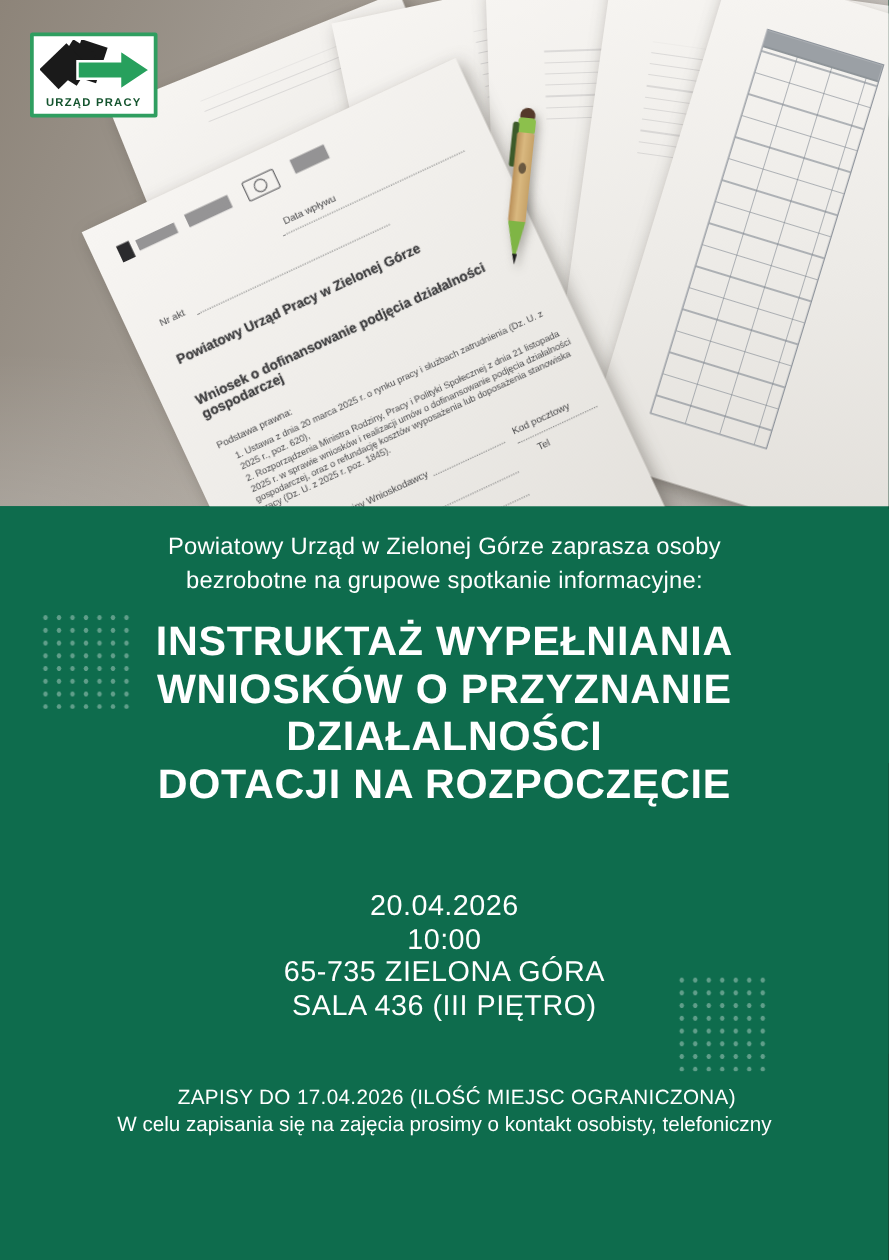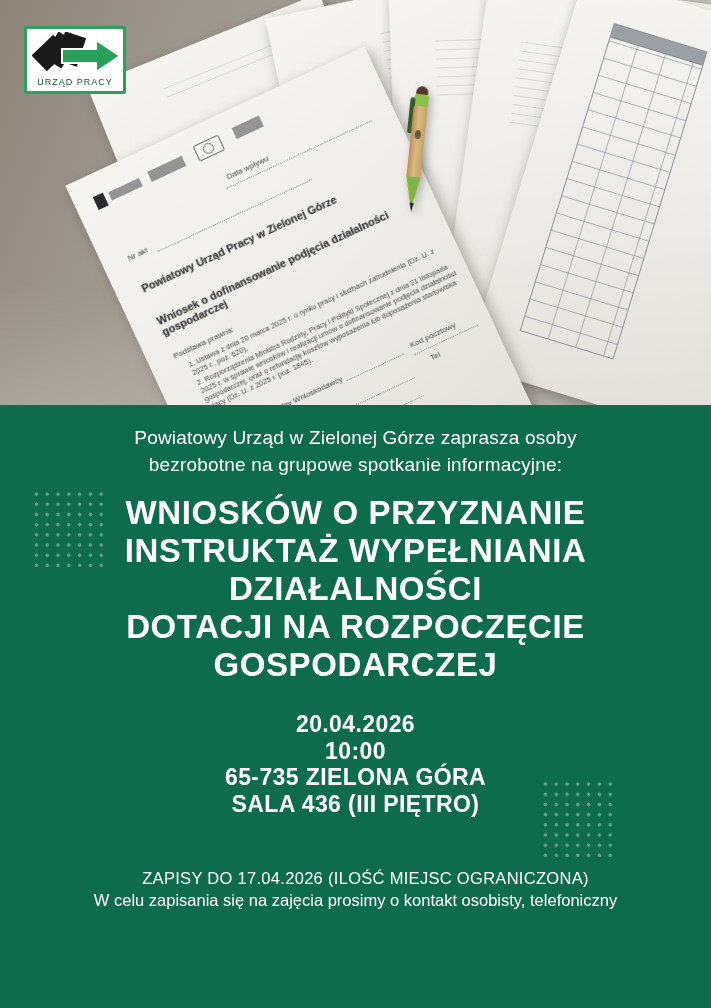--- a/index.html
+++ b/index.html
@@ -50,35 +50,35 @@
   .pen-tip{position:absolute;left:6px;top:91px;width:14px;height:28px;background:#7fb545;
        clip-path:polygon(0 0,100% 0,62% 100%,48% 100%);}
   .pen-point{position:absolute;left:12px;top:117px;width:4px;height:9px;background:#1d1d1d;
        clip-path:polygon(0 0,100% 0,60% 100%);}
 
   
   .badge{position:absolute;left:24px;top:26px;width:102px;height:68px;background:#ffffff;
        border:3px solid #2f9e60;border-radius:2px;z-index:20;box-sizing:border-box;
        display:flex;flex-direction:column;align-items:center;justify-content:flex-end;}
   .badge svg{position:absolute;left:5px;top:3px;}
-  .badge-text{font-size:9px;font-weight:normal;letter-spacing:1px;color:#14542e;margin-bottom:4px;}
+  .badge-text{font-size:9px;font-weight:bold;letter-spacing:1px;color:#14542e;margin-bottom:4px;}
 
   
   .green{position:absolute;left:0;top:405px;width:711px;height:438px;background:#0e6c4d;color:#ffffff;}
   .dots{position:absolute;width:76px;height:80px;
         background-image:radial-gradient(circle,rgba(255,255,255,.34) 1.7px,rgba(255,255,255,0) 2.1px);
         background-size:10.8px 10.2px;background-position:2px 2px;}
   .dots-left{left:29px;top:82px;}
   .dots-right{left:538px;top:372px;}
   .intro{position:absolute;left:0;top:19px;width:100%;text-align:center;
          font-size:19px;line-height:27px;font-weight:400;letter-spacing:.2px;}
   .heading{position:absolute;left:0;top:89px;width:100%;text-align:center;
          font-size:33px;line-height:38px;font-weight:bold;letter-spacing:.6px;}
   .details{position:absolute;left:0;top:306px;width:100%;text-align:center;
-         font-size:23px;line-height:26.5px;font-weight:bold;letter-spacing:.4px;}
+         font-size:23px;line-height:26.5px;font-weight:normal;letter-spacing:.4px;}
   .footer{position:absolute;left:0;top:463px;width:100%;text-align:center;
          font-size:16.5px;line-height:21.5px;font-weight:400;}
   .footer .caps{letter-spacing:.3px;margin-left:20px;}
 </style>
 </head>
 <body>
 
 <div class="poster">
 
   <div class="photo">
@@ -172,25 +172,24 @@
   <div class="green">
     <div class="dots dots-left"></div>
     <div class="dots dots-right"></div>
 
     <div class="intro">
       <div>Powiatowy Urząd w Zielonej Górze zaprasza osoby</div>
       <div>bezrobotne na grupowe spotkanie informacyjne:</div>
     </div>
 
     <div class="heading">
+      <div>INSTRUKTAŻ WYPEŁNIANIA</div>
       <div>WNIOSKÓW O PRZYZNANIE</div>
-      <div>INSTRUKTAŻ WYPEŁNIANIA</div>
       <div>DZIAŁALNOŚCI</div>
       <div>DOTACJI NA ROZPOCZĘCIE</div>
-      <div>GOSPODARCZEJ</div>
     </div>
 
     <div class="details">
       <div>20.04.2026</div>
       <div>10:00</div>
       <div>65-735 ZIELONA GÓRA</div>
       <div>SALA 436 (III PIĘTRO)</div>
     </div>
 
     <div class="footer">

